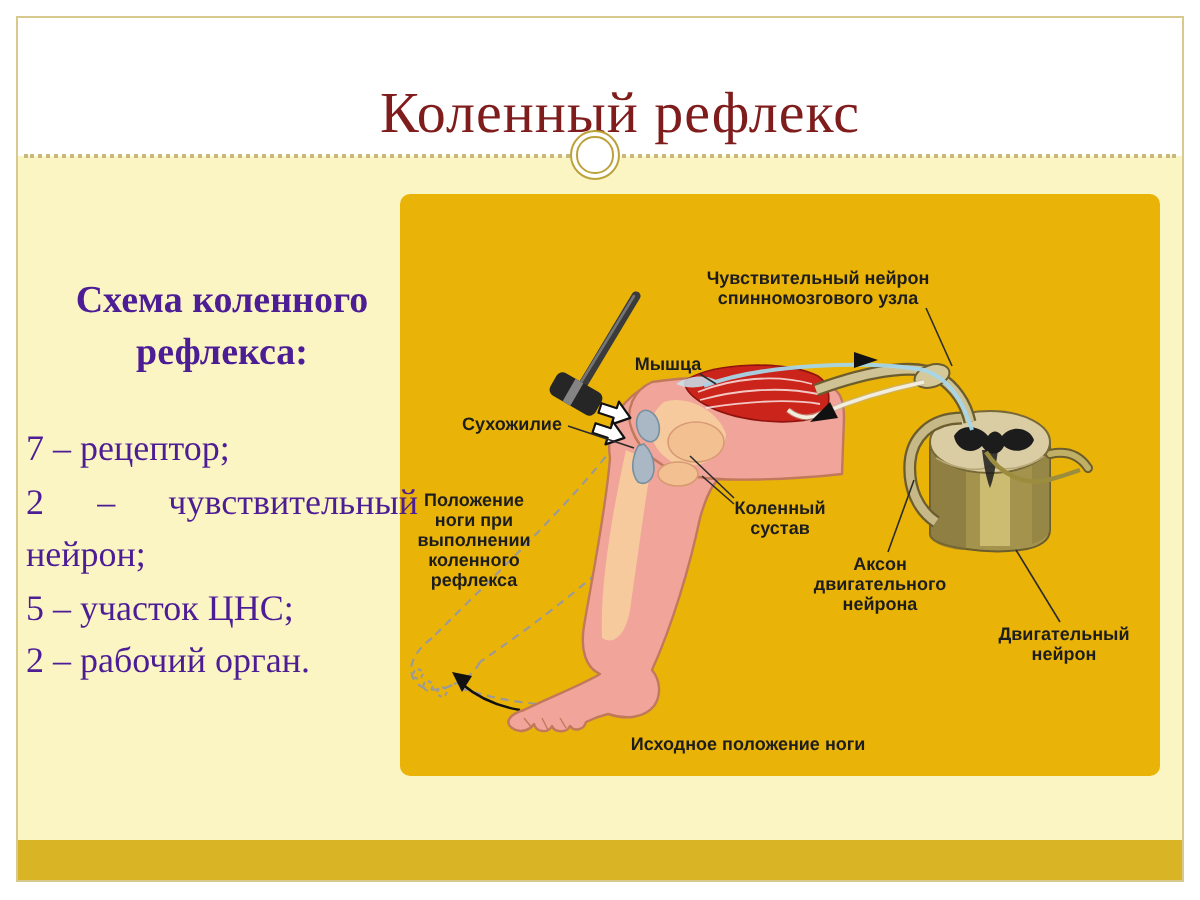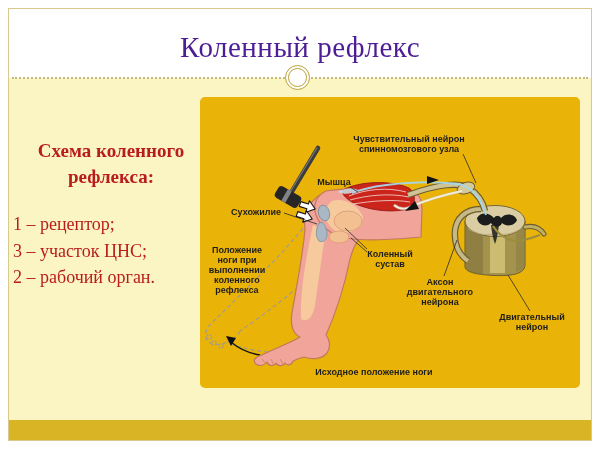--- a/index.html
+++ b/index.html
@@ -6,36 +6,36 @@
   .slide {
     position:relative; width:600px; height:450px; background:#ffffff;
     font-family:"Liberation Serif", serif; overflow:hidden;
   }
   .frame-border {
     position:absolute; left:8px; top:8px; width:582px; height:431px;
     border:1px solid #d8c98f; pointer-events:none; z-index:5;
   }
   .title-area { position:absolute; left:9px; top:9px; width:582px; height:69px; background:#ffffff; }
   .slide-title {
-    position:absolute; left:0; top:22px; width:100%; margin:0;
-    text-align:center; font-size:29px; font-weight:normal; color:#4c1d95;
+    position:absolute; left:0; top:22px; width:100%; margin:10px;
+    text-align:center; font-size:29px; font-weight:normal; color:#7f1d1d;
     letter-spacing:0.5px;
   }
   .divider-line { position:absolute; left:12px; top:77px; width:576px; border-top:2px dotted #c9b87b; z-index:1; }
   .divider-ring {
     position:absolute; left:285px; top:65px; width:23px; height:23px;
     border:1.6px solid #bca23a; border-radius:50%; background:#ffffff; z-index:2;
   }
   .divider-ring::after {
     content:""; position:absolute; inset:2.2px; border:1.2px solid #bca23a; border-radius:50%;
   }
   .body-area { position:absolute; left:9px; top:78px; width:582px; height:342px; background:#fbf5c4; }
   .bottom-band { position:absolute; left:9px; top:420px; width:582px; height:20px; background:#d9b525; }
 
-  .scheme-text { position:absolute; left:13px; top:138px; width:196px; color:#b91c1c; z-index:3; }
+  .scheme-text { position:absolute; left:13px; top:138px; width:196px; color:#4c1d95; z-index:3; }
   .scheme-heading { margin:0 0 21px 0; text-align:center; font-weight:bold; font-size:19px; line-height:26px; }
   .scheme-item { margin:0; font-size:18px; line-height:26.5px; text-align:justify; }
 
   .diagram-panel {
     position:absolute; left:200px; top:97px; width:380px; height:291px;
     background:#eab308; border-radius:5px; z-index:2;
   }
   .diagram-panel svg { display:block; }
   .dlabel {
     font-family:"Liberation Sans", sans-serif; font-size:9px; font-weight:bold; fill:#1d1d1d;
@@ -52,22 +52,23 @@
 
   <div class="divider-line"></div>
   <div class="divider-ring"></div>
 
   <div class="body-area"></div>
   <div class="bottom-band"></div>
   <div class="frame-border"></div>
 
   <div class="scheme-text">
     <p class="scheme-heading">Схема коленного рефлекса:</p>
-    <p class="scheme-item">1 – рецептор;</p>
-    <p class="scheme-item">3 – участок ЦНС;</p>
+    <p class="scheme-item">7 – рецептор;</p>
+    <p class="scheme-item">2 – чувствительный нейрон;</p>
+    <p class="scheme-item">5 – участок ЦНС;</p>
     <p class="scheme-item">2 – рабочий орган.</p>
   </div>
 
   <div class="diagram-panel">
     <svg width="380" height="291" viewBox="0 0 380 291" xmlns="http://www.w3.org/2000/svg">
 
       <g stroke="#9a9a9a" fill="none" stroke-width="1.1" stroke-dasharray="4 3">
         <path d="M 107,126 C 85,155 48,190 16,222"></path>
         <path d="M 137,150 C 112,182 72,212 40,234"></path>
         <path d="M 16,222 C 8,228 3,236 7,243 C 11,249 20,249 27,245"></path>

